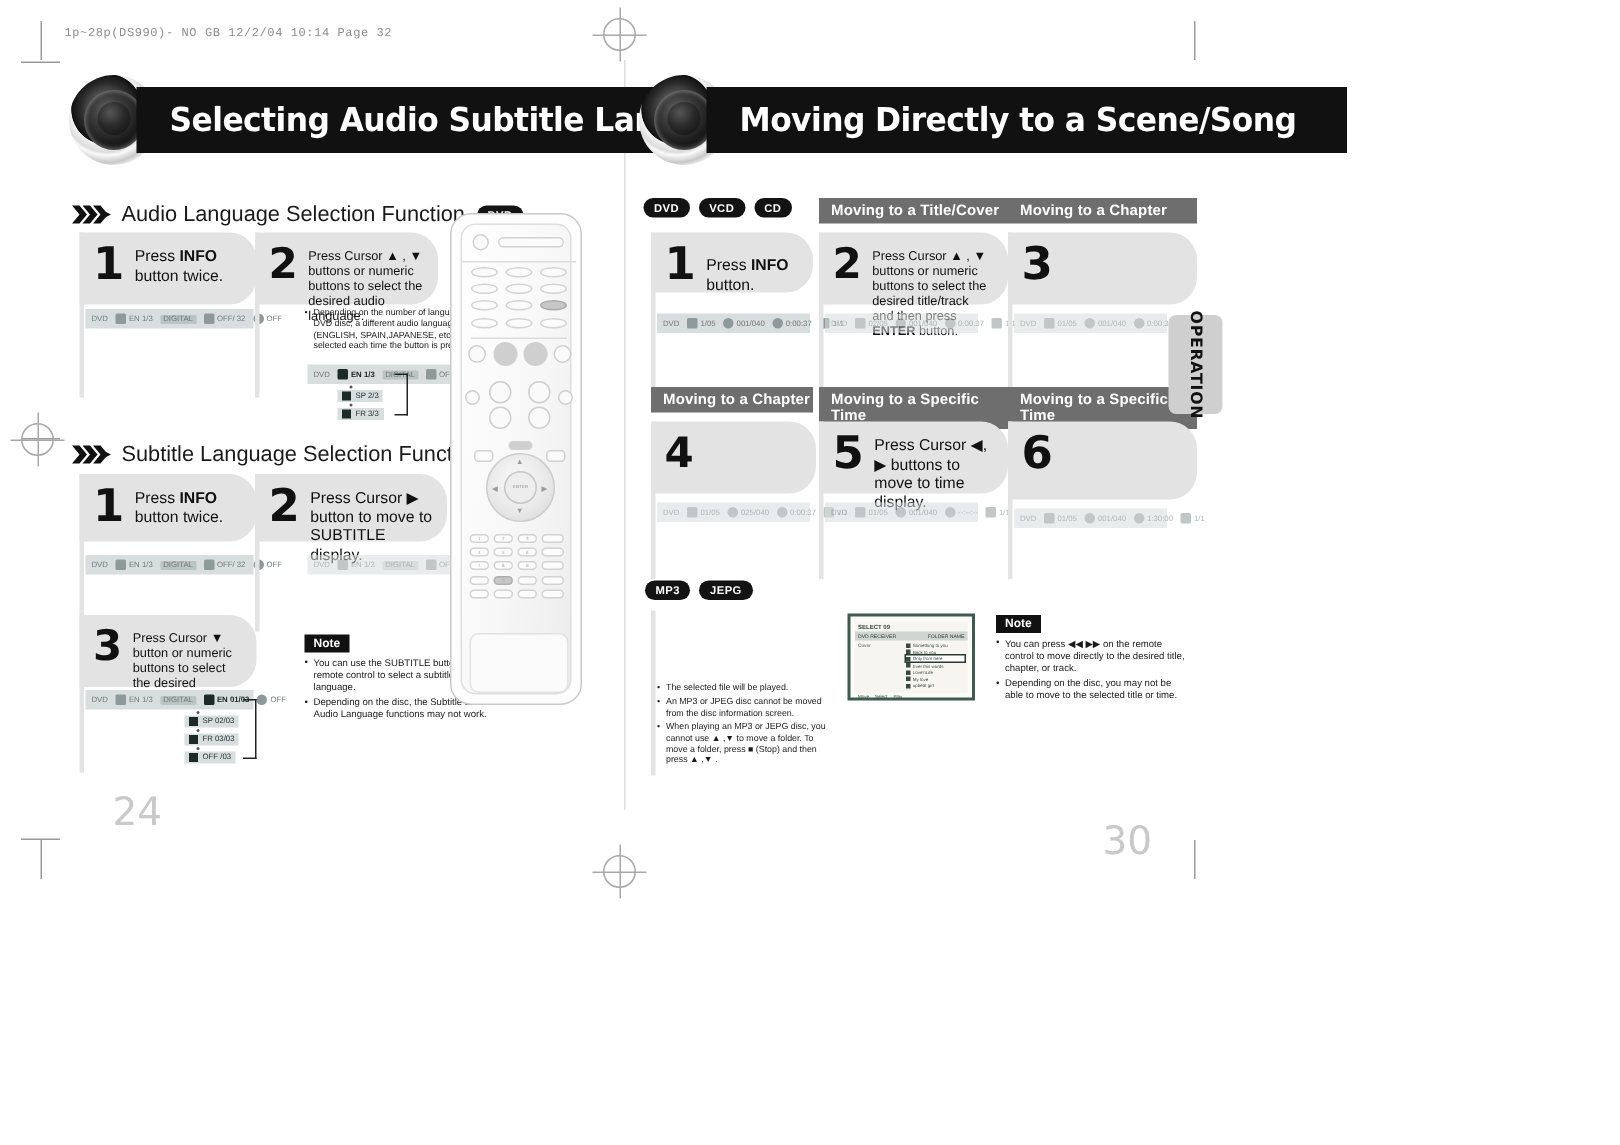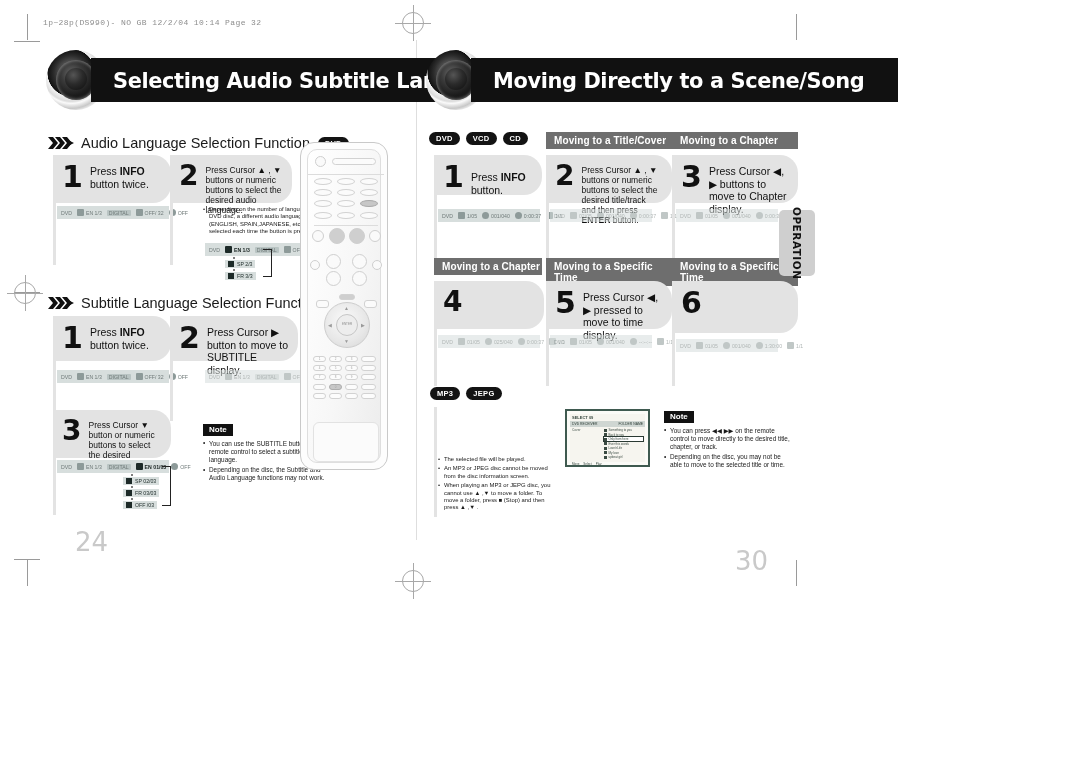--- a/index.html
+++ b/index.html
@@ -661,21 +661,20 @@
           <i class="ic"></i>
           <span>1/1</span>
         </span>
     </div>
 
     <div class="cap" style="left:252px;top:132px;width:126px;">Moving to a Chapter</div>
     <div class="step-rail" style="left:252px;top:155px;height:108px;"></div>
     <div class="step" style="left:252px;top:155px;width:126px;height:48px;">
       <div class="inner">
         <div class="num">3</div>
-        <div class="txt">Press Cursor ◀, ▶ buttons to move to Chapter display.</div>
       </div>
     </div>
     <div class="osd dim" style="left:256px;top:209px;width:102px;">
       <span class="it">
           <span>DVD</span>
         </span>
       <span class="it">
           <i class="ic"></i>
           <span>01/05</span>
         </span>
@@ -720,21 +719,21 @@
           <i class="ic"></i>
           <span>1/1</span>
         </span>
     </div>
 
     <div class="cap" style="left:126px;top:258px;width:126px;">Moving to a Specific Time</div>
     <div class="step-rail" style="left:126px;top:281px;height:105px;"></div>
     <div class="step" style="left:126px;top:281px;width:126px;height:48px;">
       <div class="inner">
         <div class="num">5</div>
-        <div class="txt">Press Cursor ◀, ▶ pressed to move to time display.</div>
+        <div class="txt">Press Cursor ◀, ▶ buttons to move to time display.</div>
       </div>
     </div>
     <div class="osd dim" style="left:130px;top:335px;width:102px;">
       <span class="it">
           <span>DVD</span>
         </span>
       <span class="it">
           <i class="ic"></i>
           <span>01/05</span>
         </span>

